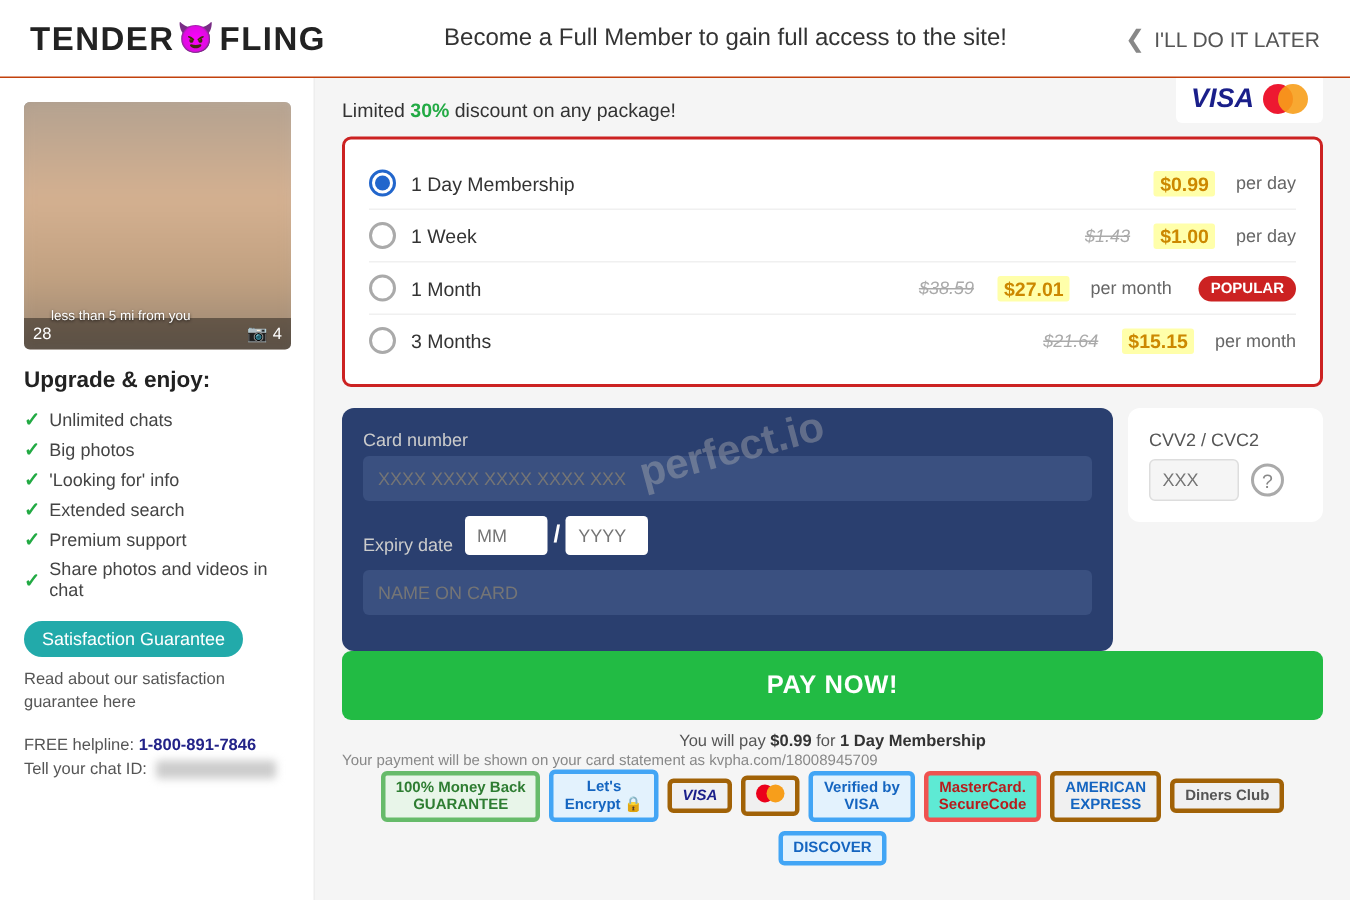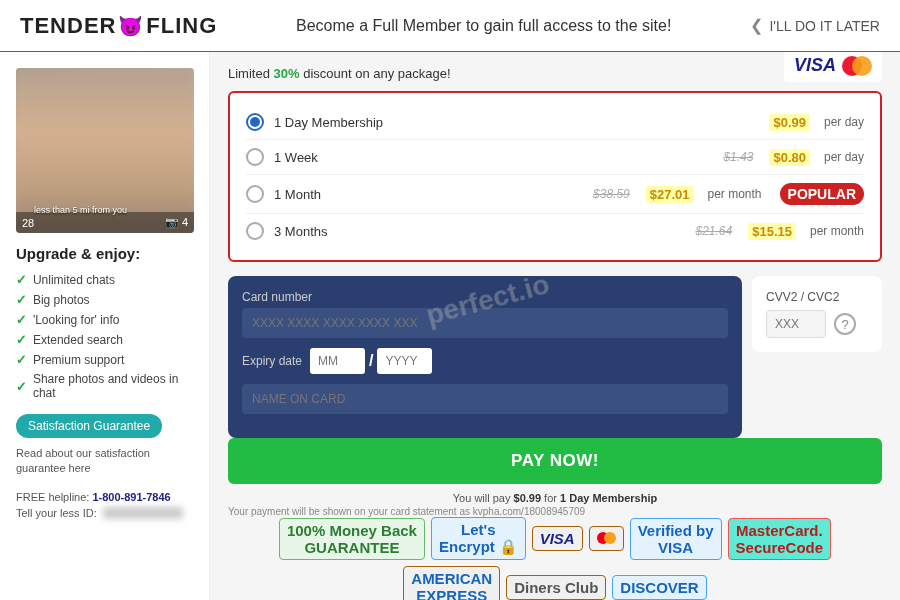--- a/index.html
+++ b/index.html
@@ -232,21 +232,21 @@
       border-radius: 2px;
     }
     .per-period {
       font-size: 12px;
       color: #666;
       margin-left: 4px;
     }
     .popular-badge {
       background: #cc2222;
       color: #fff;
-      font-size: 14px;
+      font-size: 10px;
       font-weight: bold;
       padding: 3px 8px;
       border-radius: 12px;
       margin-left: 8px;
     }
     .card-form {
       flex: 1;
       background: #2a3f6f;
       border-radius: 8px;
       padding: 14px;
@@ -262,21 +262,21 @@
       background: #3a5080;
       border: none;
       border-radius: 4px;
       color: #ddd;
       padding: 8px 10px;
       font-size: 12px;
       margin-bottom: 10px;
     }
     .expiry-row {
       display: flex;
-      align-items: center;
+      align-items: flex-end;
       gap: 8px;
       margin-bottom: 10px;
     }
     .expiry-label {
       font-size: 12px;
       color: #ccc;
       white-space: nowrap;
     }
     .expiry-inputs {
       display: flex;
@@ -381,24 +381,24 @@
     
     .trust-badges {
       display: flex;
       align-items: center;
       justify-content: center;
       flex-wrap: wrap;
       gap: 6px;
     }
     .badge {
       background: #f0f0f0;
-      border: 1px solid #a16207;
+      border: 3px solid #a16207;
       border-radius: 4px;
       padding: 3px 7px;
-      font-size: 15px;
+      font-size: 10px;
       color: #555;
       text-align: center;
       font-weight: bold;
     }
     .badge-green { background: #e8f5e9; border-color: #66bb6a; color: #2e7d32; }
     .badge-blue { background: #e3f2fd; border-color: #42a5f5; color: #1565c0; }
     .badge-red { background: #5eead4; border-color: #ef5350; color: #b71c1c; }
 
     .watermark {
       position: absolute;
@@ -476,21 +476,21 @@
     </ul>
 
     <button class="guarantee-btn">Satisfaction Guarantee</button>
     <div class="guarantee-text">Read about our satisfaction guarantee here</div>
 
     <div class="helpline">
       <span>FREE helpline:</span>
       <a href="#">1-800-891-7846</a>
     </div>
     <div class="user-id-row">
-      <span>Tell your less ID:</span>
+      <span>Tell your chat ID:</span>
       <div class="user-id-blur"></div>
     </div>
   </div>
 
   <div class="content">
 
     
     <div class="discount-banner">
       <span>Limited </span><span class="pct">30%</span><span> discount on any package!</span>
     </div>
@@ -515,21 +515,21 @@
         </div>
         <span class="plan-name">1 Day Membership</span>
         <span class="sale-price">$0.99</span>
         <span class="per-period">per day</span>
       </div>
 
       <div class="pricing-row">
         <div class="radio-btn"></div>
         <span class="plan-name">1 Week</span>
         <span class="original-price">$1.43</span>
-        <span class="sale-price">$0.80</span>
+        <span class="sale-price">$1.00</span>
         <span class="per-period">per day</span>
       </div>
 
       <div class="pricing-row">
         <div class="radio-btn"></div>
         <span class="plan-name">1 Month</span>
         <span class="original-price">$38.59</span>
         <span class="sale-price">$27.01</span>
         <span class="per-period">per month</span>
         <span class="popular-badge">POPULAR</span>

